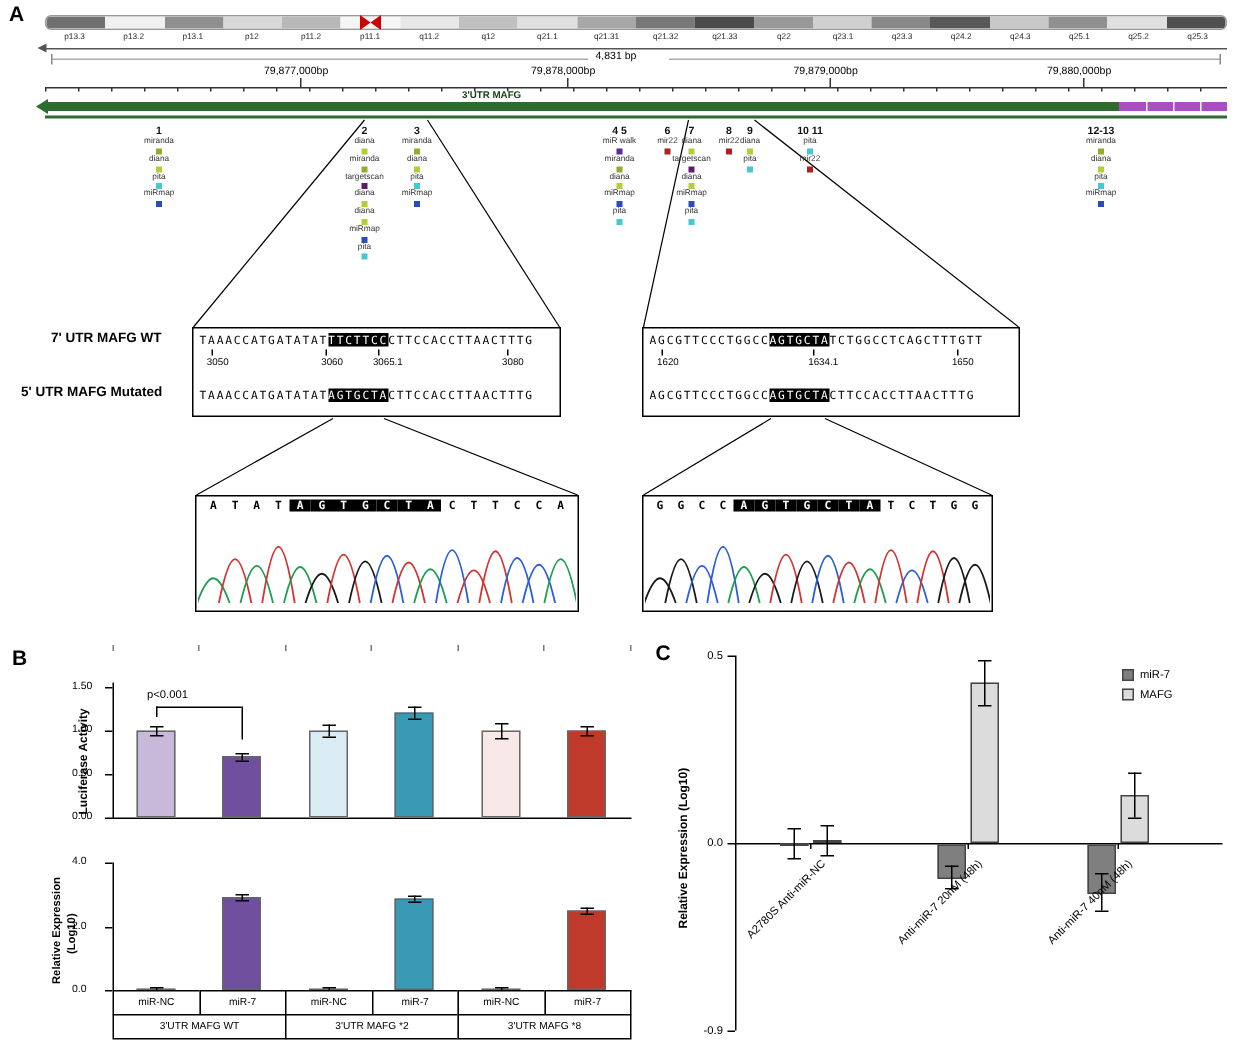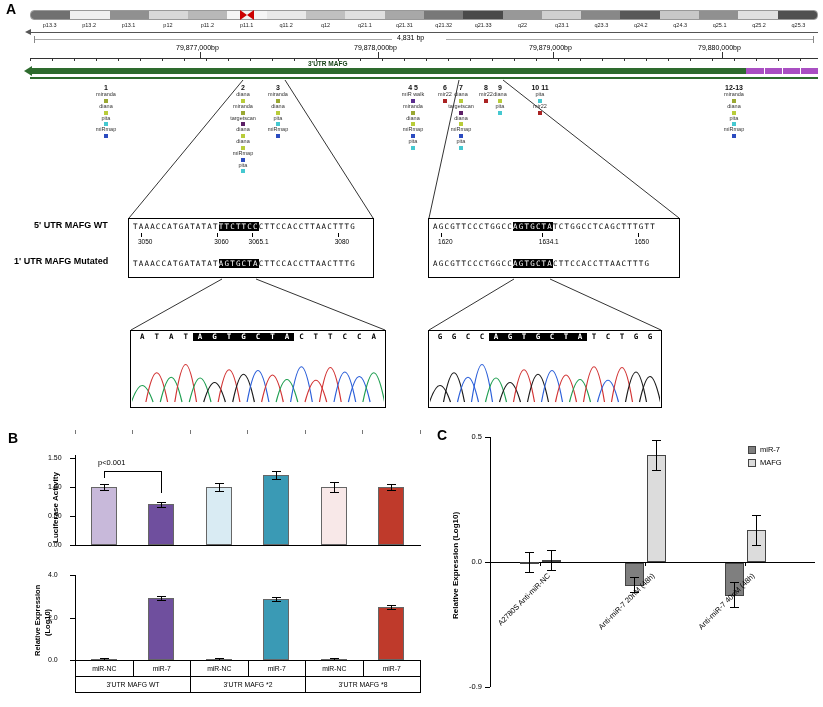--- a/index.html
+++ b/index.html
@@ -251,22 +251,22 @@
     <div class="mono" style="position: absolute; left: 133px; top: 259px; white-space: nowrap; font-size: 7.5px; letter-spacing: 1.2px;"><span>TAAACCATGATATAT</span><span class="hl">AGTGCTA</span><span>CTTCCACCTTAACTTTG</span></div>
     <div style="position: absolute; left: 428px; top: 218px; width: 252px; height: 60px; background: rgb(255, 255, 255); border: 1px solid rgb(0, 0, 0);"></div>
     <div class="mono" style="position: absolute; left: 433px; top: 222px; white-space: nowrap; font-size: 7.5px; letter-spacing: 1.2px;"><span>AGCGTTCCCTGGCC</span><span class="hl">AGTGCTA</span><span>TCTGGCCTCAGCTTTGTT</span></div>
     <div style="position: absolute; left: 441.04px; top: 233px; width: 1px; height: 4px; background: rgb(0, 0, 0);"></div>
     <div style="position: absolute; left: 438.04px; top: 238px; font-size: 6.5px; white-space: nowrap; line-height: 1.1;">1620</div>
     <div style="position: absolute; left: 541.84px; top: 233px; width: 1px; height: 4px; background: rgb(0, 0, 0);"></div>
     <div style="position: absolute; left: 538.84px; top: 238px; font-size: 6.5px; white-space: nowrap; line-height: 1.1;">1634.1</div>
     <div style="position: absolute; left: 637.6px; top: 233px; width: 1px; height: 4px; background: rgb(0, 0, 0);"></div>
     <div style="position: absolute; left: 634.6px; top: 238px; font-size: 6.5px; white-space: nowrap; line-height: 1.1;">1650</div>
     <div class="mono" style="position: absolute; left: 433px; top: 259px; white-space: nowrap; font-size: 7.5px; letter-spacing: 1.2px;"><span>AGCGTTCCCTGGCC</span><span class="hl">AGTGCTA</span><span>CTTCCACCTTAACTTTG</span></div>
-    <div style="position: absolute; left: 34px; top: 221px; font-size: 9px; white-space: nowrap; line-height: 1.1; font-weight: bold;">5' UTR MAFG WT</div>
-    <div style="position: absolute; left: 14px; top: 257px; font-size: 9px; white-space: nowrap; line-height: 1.1; font-weight: bold;">1' UTR MAFG Mutated</div>
+    <div style="position: absolute; left: 34px; top: 221px; font-size: 9px; white-space: nowrap; line-height: 1.1; font-weight: bold;">7' UTR MAFG WT</div>
+    <div style="position: absolute; left: 14px; top: 257px; font-size: 9px; white-space: nowrap; line-height: 1.1; font-weight: bold;">5' UTR MAFG Mutated</div>
     <div style="position: absolute; left: 130px; top: 330px; width: 256px; height: 78px; background: rgb(255, 255, 255); border: 1px solid rgb(0, 0, 0);"></div>
     <div class="mono" style="position: absolute; left: 135px; top: 333px; font-size: 7.5px; white-space: nowrap; line-height: 1.1; width: 14.4706px; text-align: center; font-weight: bold;">A</div>
     <div class="mono" style="position: absolute; left: 149.471px; top: 333px; font-size: 7.5px; white-space: nowrap; line-height: 1.1; width: 14.4706px; text-align: center; font-weight: bold;">T</div>
     <div class="mono" style="position: absolute; left: 163.941px; top: 333px; font-size: 7.5px; white-space: nowrap; line-height: 1.1; width: 14.4706px; text-align: center; font-weight: bold;">A</div>
     <div class="mono" style="position: absolute; left: 178.412px; top: 333px; font-size: 7.5px; white-space: nowrap; line-height: 1.1; width: 14.4706px; text-align: center; font-weight: bold;">T</div>
     <div class="mono" style="position: absolute; left: 192.882px; top: 333px; font-size: 7.5px; white-space: nowrap; line-height: 1.1; width: 14.4706px; text-align: center; font-weight: bold; background: rgb(0, 0, 0); color: rgb(255, 255, 255);">A</div>
     <div class="mono" style="position: absolute; left: 207.353px; top: 333px; font-size: 7.5px; white-space: nowrap; line-height: 1.1; width: 14.4706px; text-align: center; font-weight: bold; background: rgb(0, 0, 0); color: rgb(255, 255, 255);">G</div>
     <div class="mono" style="position: absolute; left: 221.824px; top: 333px; font-size: 7.5px; white-space: nowrap; line-height: 1.1; width: 14.4706px; text-align: center; font-weight: bold; background: rgb(0, 0, 0); color: rgb(255, 255, 255);">T</div>
     <div class="mono" style="position: absolute; left: 236.294px; top: 333px; font-size: 7.5px; white-space: nowrap; line-height: 1.1; width: 14.4706px; text-align: center; font-weight: bold; background: rgb(0, 0, 0); color: rgb(255, 255, 255);">G</div>
     <div class="mono" style="position: absolute; left: 250.765px; top: 333px; font-size: 7.5px; white-space: nowrap; line-height: 1.1; width: 14.4706px; text-align: center; font-weight: bold; background: rgb(0, 0, 0); color: rgb(255, 255, 255);">C</div>

